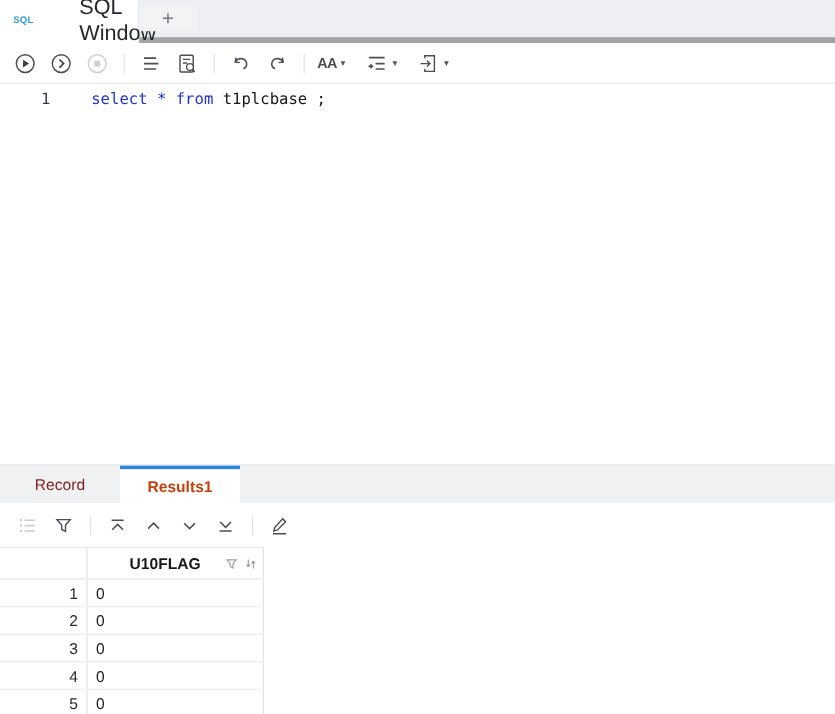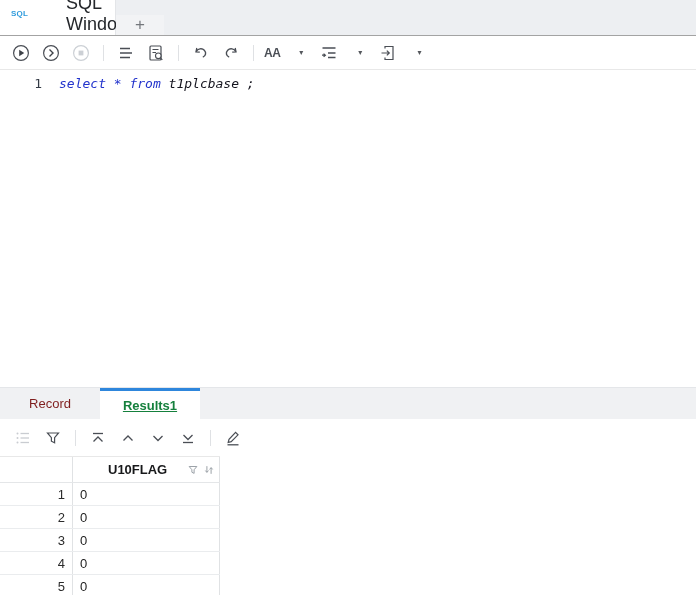--- a/index.html
+++ b/index.html
@@ -1,46 +1,46 @@
 <!DOCTYPE html>
 <html><head>
 <meta charset="utf-8">
 <style>
   * { box-sizing: border-box; margin: 0; padding: 0; }
   html, body { width: 696px; height: 595px; overflow: hidden; background: #fff; }
   body { font-family: "Liberation Sans", "DejaVu Sans", sans-serif; font-size: 13px; color: #2b2b2b; }
   .app { width: 696px; height: 595px; display: flex; flex-direction: column; overflow: hidden; }
 
   
-  .tab-bar { height: 36px; background: #edeff2; display: flex; align-items: flex-end; flex: none; border-bottom: 1px solid #a3a3a3; }
+  .tab-bar { height: 36px; background: #edeff2; display: flex; align-items: center; flex: none; border-bottom: 5px solid #a3a3a3; }
   .doc-tab { width: 116px; background: #ffffff; border-top: 3px solid #3a83d8; border-right: 1px solid #e3e5e8; display: flex; align-items: center; padding-left: 11px; gap: 6px; cursor: default; }
   .sql-badge { color: #2f9bdc; font-size: 8px; font-weight: 700; letter-spacing: 0.2px; line-height: 1; }
   .doc-tab-title { color: #24272b; font-size: 18px; margin-left: 32px; }
   .new-tab-zone { width: 48px; background: #f2f3f5; display: flex; align-items: center; justify-content: center; color: #74777c; font-size: 17px; font-weight: 300; }
 
   
   .toolbar { height: 34px; background: #fff; border-bottom: 1px solid #e8e8e8; display: flex; align-items: center; padding-left: 6px; flex: none; }
-  .tbtn { height: 26px; min-width: 30px; border: none; background: transparent; display: flex; align-items: center; justify-content: center; gap: 19px; cursor: pointer; padding: 0 3px; }
+  .tbtn { height: 26px; min-width: 30px; border: none; background: transparent; display: flex; align-items: center; justify-content: center; gap: 3px; cursor: pointer; padding: 0 3px; }
   .tbtn svg { display: block; }
   .tb-divider { width: 1px; height: 16px; background: #dfe1e4; margin: 0 7px; flex: none; }
   .caret { font-size: 8px; color: #55585d; line-height: 1; }
   .aa-label { font-size: 12px; font-weight: 600; color: #4a4e55; letter-spacing: -0.5px; }
 
   
   .editor { height: 317px; background: #fff; overflow: hidden; padding-top: 5px; flex: none; }
   .code-line { display: flex; font-family: "DejaVu Sans Mono", "Liberation Mono", monospace; font-size: 13px; line-height: 18px; }
   .gutter { width: 42px; text-align: right; color: #333a45; flex: none; }
-  .code-text { margin-left: 17px; white-space: pre; color: #14141e; font-style: italic; }
+  .code-text { margin-left: 34px; white-space: pre; color: #14141e; }
   .tok-keyword { color: #2233cc; }
   .tok-plain { color: #14141e; }
 
   
   .rtab-bar { height: 32px; background: #f0f1f3; border-top: 1px solid #e4e6e9; display: flex; align-items: stretch; flex: none; }
   .rtab { width: 100px; display: flex; align-items: center; justify-content: center; color: #7f1d1d; font-size: 13px; cursor: pointer; }
-  .rtab.active { background: #ffffff; border-top: 3px solid #2e86dc; color: #15803d; font-weight: 700; text-decoration: underline; }
+  .rtab.active { background: #ffffff; border-top: 3px solid #2e86dc; color: #c2410c; font-weight: 700; }
 
   .rtoolbar { height: 37px; background: #fff; display: flex; align-items: center; padding-left: 8px; flex: none; }
   .rbtn { height: 26px; min-width: 30px; border: none; background: transparent; display: flex; align-items: center; justify-content: center; cursor: pointer; }
 
   
   .grid { width: 220px; border-top: 1px solid #e8e8e8; flex: none; }
   .grid-header { height: 26px; display: flex; align-items: center; font-weight: 700; color: #17181a; border-bottom: 1px solid #e4e6e8; }
   .gh-gutter { width: 73px; height: 100%; border-right: 1px solid #e0e2e4; flex: none; }
   .gh-col { width: 147px; height: 100%; display: flex; align-items: center; padding-left: 7px; border-right: 1px solid #e0e2e4; margin-left: 28px; }
   .gh-col-name { flex: 1; }

